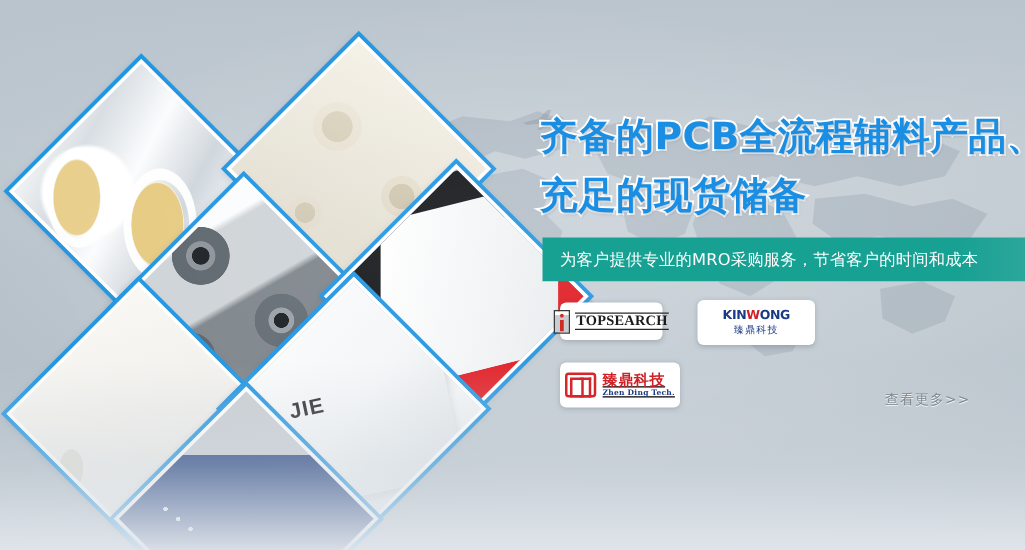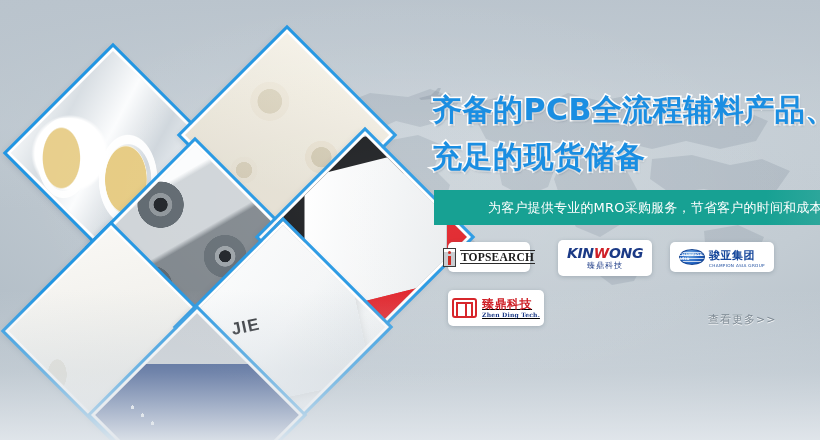--- a/index.html
+++ b/index.html
@@ -179,21 +179,21 @@
     white-space:nowrap;
     -webkit-text-stroke:3px #ffffff;
     paint-order:stroke fill;
     text-shadow:1px 2px 2px rgba(110,125,140,.40);
   }
 
   #subbar {
     position:absolute; left:434px; top:190px;
     width:386px; height:35px;
     background:linear-gradient(90deg,#17a193 0%, #17a193 86%, rgba(23,161,147,.88) 100%);
-    display:flex; align-items:center;padding-left:40px;
+    display:flex; align-items:center;
   }
   #subbar .txt {
     font-family:"DejaVu Sans", "Liberation Sans", sans-serif;
     font-size:13px;
     color:#ffffff;
     padding-left:14px;
     letter-spacing:.2px;
     white-space:nowrap;
   }
 
@@ -235,21 +235,21 @@
     font-size:11.5px; font-weight:bold; color:#1b1b1b;
     letter-spacing:.2px;
     border-top:1px solid #2a2a2a; border-bottom:1px solid #2a2a2a;
     padding:1px 1px 0 1px; line-height:11px;
   }
 
   
   .kw-wrap{ text-align:center; line-height:1; }
   .kw-en{
     font-family:"DejaVu Sans","Liberation Sans",sans-serif;
-    font-size:14px; font-weight:bold; color:#1b3a86; letter-spacing:-.3px;font-style:italic;
+    font-size:10px; font-weight:bold; color:#1b3a86; letter-spacing:-.3px;
   }
   .kw-en .w{ color:#d02027; }
   .kw-cn{
     font-family:"DejaVu Sans","Liberation Sans",sans-serif;
     font-size:8px; color:#1b3a86; margin-top:2px; letter-spacing:1px;
   }
 
   
   .ca-wrap{ display:flex; align-items:center; gap:4px; }
   .ca-globe{
@@ -375,31 +375,20 @@
       </div>
     </div>
 
     <div class="chip" id="chip-kinwong">
       <div class="kw-wrap">
         <div class="kw-en"><span>KIN</span><span class="w">W</span><span>ONG</span></div>
         <div class="kw-cn">臻鼎科技</div>
       </div>
     </div>
 
-    <div class="chip" id="chip-champion">
-      <div class="ca-wrap">
-        <span class="ca-globe">
-            <span>CHAMPION ASIA</span>
-          </span>
-        <span class="ca-txt">
-          <span class="ca-cn">骏亚集团</span>
-          <span class="ca-en" style="display:block;">CHAMPION ASIA GROUP</span>
-        </span>
-      </div>
-    </div>
 
     <div class="chip" id="chip-zhending">
       <div class="zd-wrap">
         <span class="zd-mark"></span>
         <span class="zd-txt">
           <span class="zd-cn" style="display:block;">臻鼎科技</span>
           <span class="zd-en" style="display:block;">Zhen Ding Tech.</span>
         </span>
       </div>
     </div>

